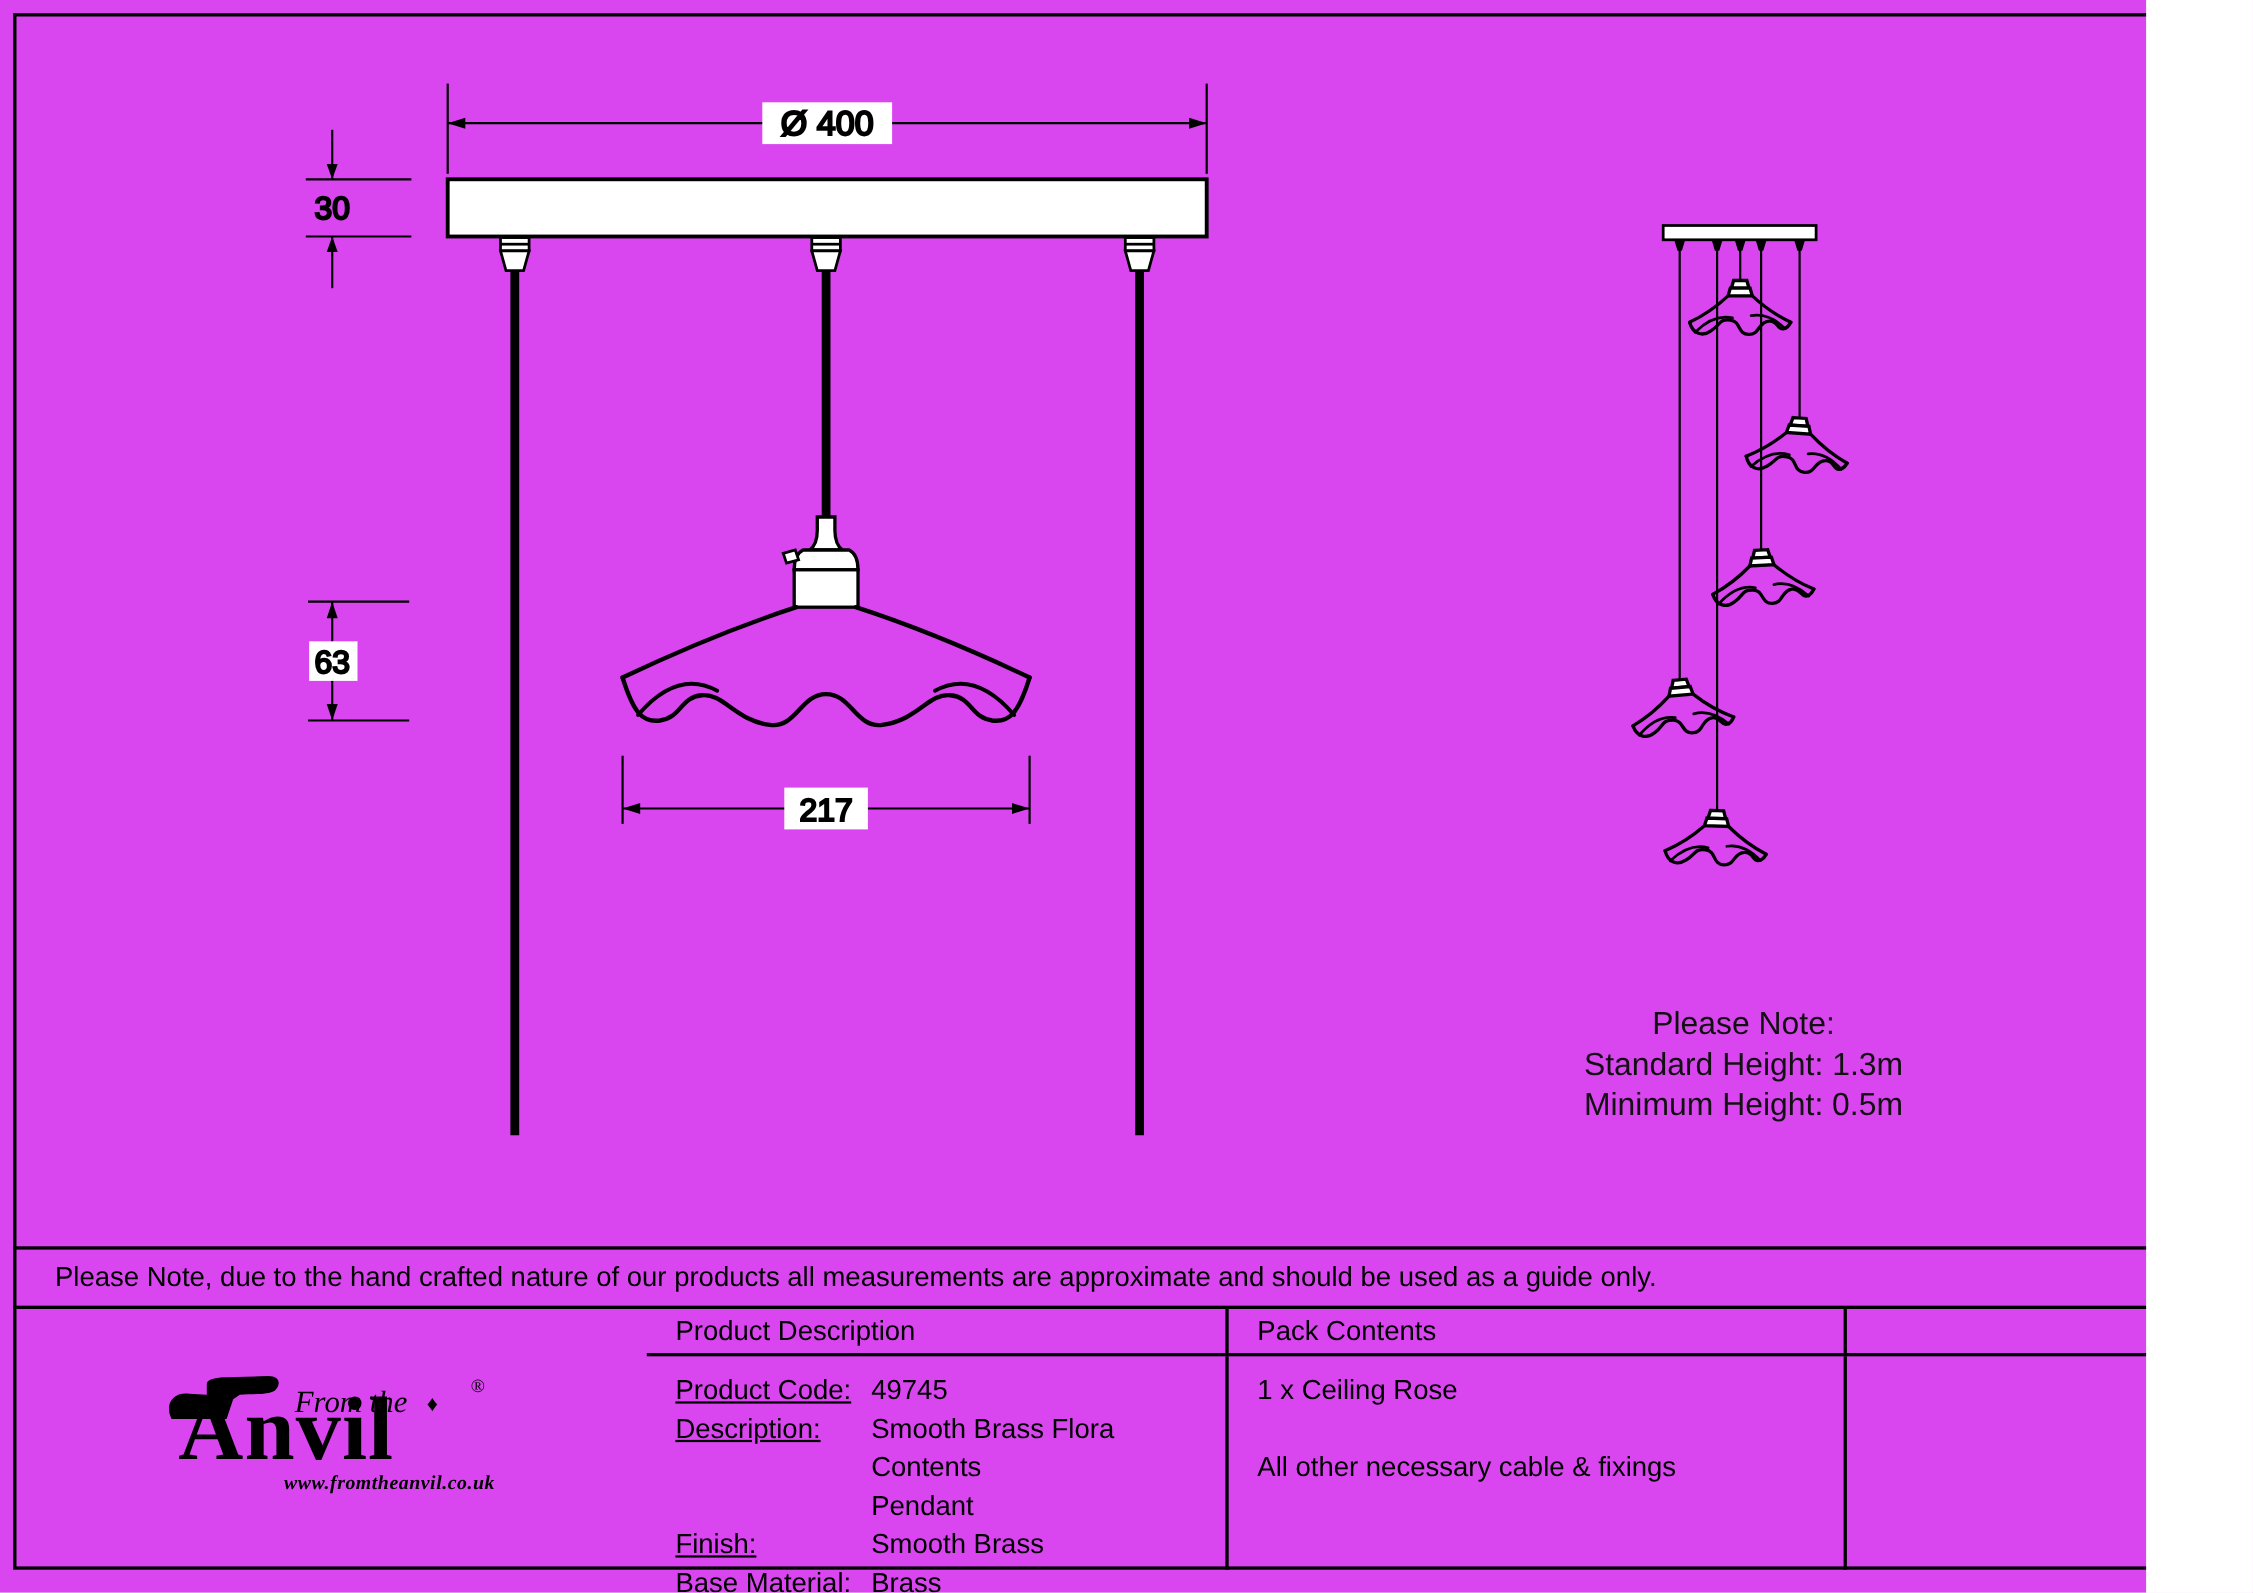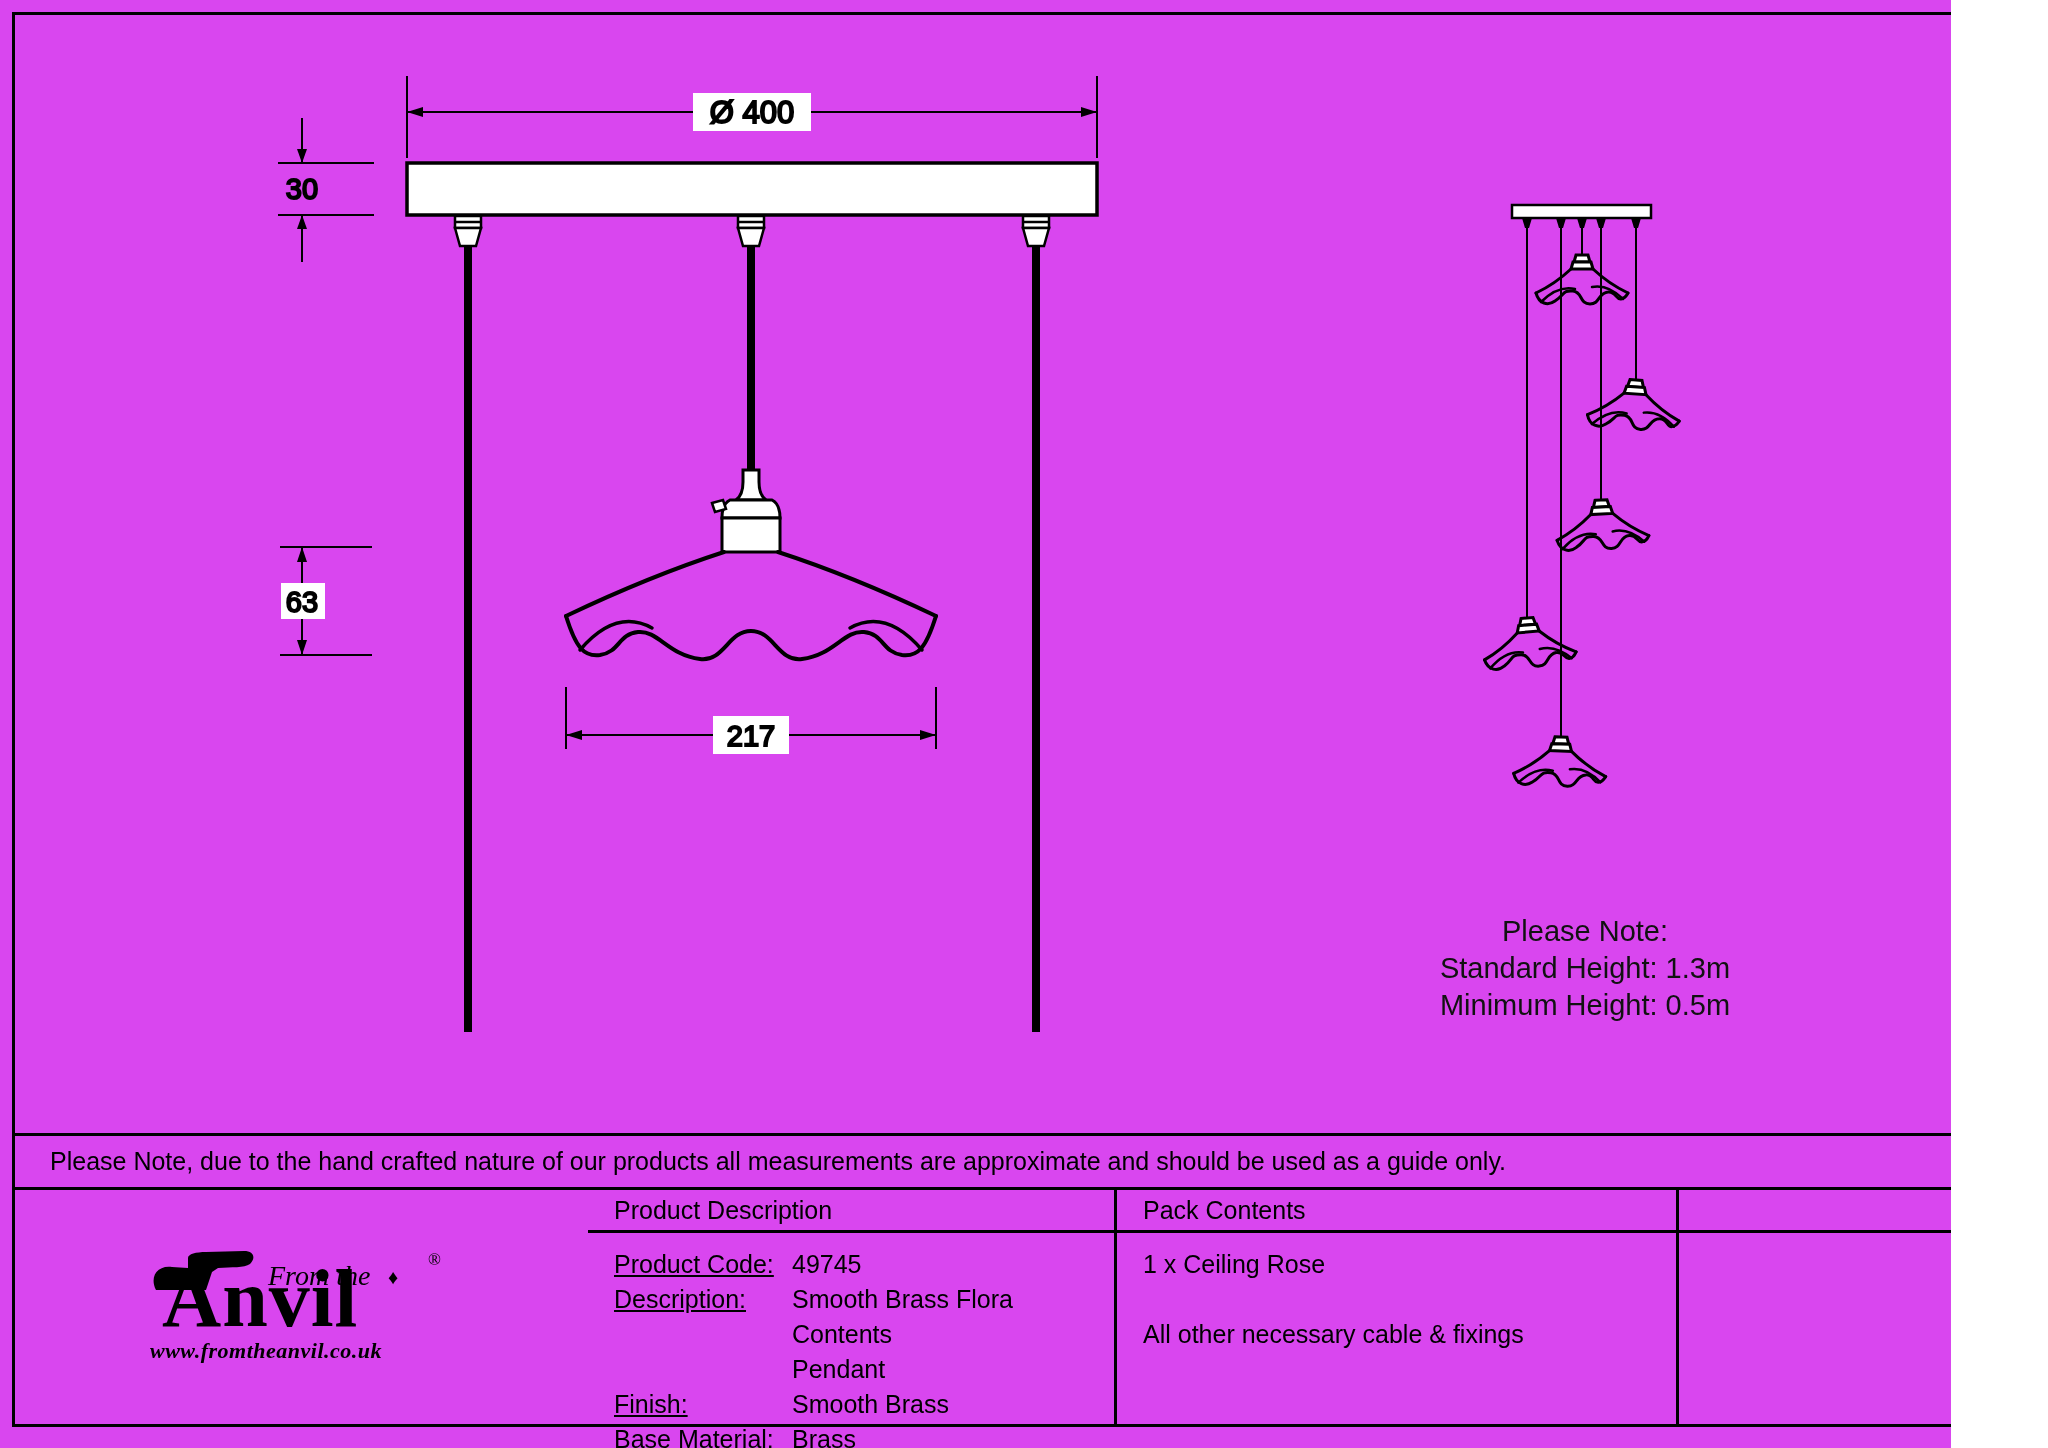--- a/index.html
+++ b/index.html
@@ -30,22 +30,22 @@
   #logo-cell{grid-row:1/3;display:flex;align-items:flex-start;justify-content:center;}
   
   #logo{position:relative;width:300px;height:120px;margin-top:60px;
         font-family:"Liberation Serif",serif;}
   #anvil-icon{position:absolute;left:2px;top:0px;}
   #brand-word{position:absolute;left:12px;top:8px;font-size:82px;font-weight:bold;
               letter-spacing:1px;line-height:82px;}
   #from-the{position:absolute;left:118px;top:10px;font-size:28px;font-style:italic;}
   #logo-diamond{position:absolute;left:238px;top:16px;font-size:20px;}
   #logo-reg{position:absolute;left:278px;top:0px;font-size:17px;}
-  #logo-site{position:absolute;left:0px;top:88px;width:300px;text-align:left;
-             font-size:22px;font-style:italic;font-weight:bold;letter-spacing:0.5px;}
+  #logo-site{position:absolute;left:0px;top:88px;width:300px;text-align:right;
+             font-size:18px;font-style:italic;font-weight:bold;letter-spacing:0.5px;}
 </style>
 </head>
 <body>
 
 <div id="page">
 
   <svg id="drawing" width="2048" height="1133" viewBox="0 0 2048 1133">
 
     <defs>
       <g id="mini-shade" fill="none" stroke="#000" stroke-width="3" stroke-linecap="round">

